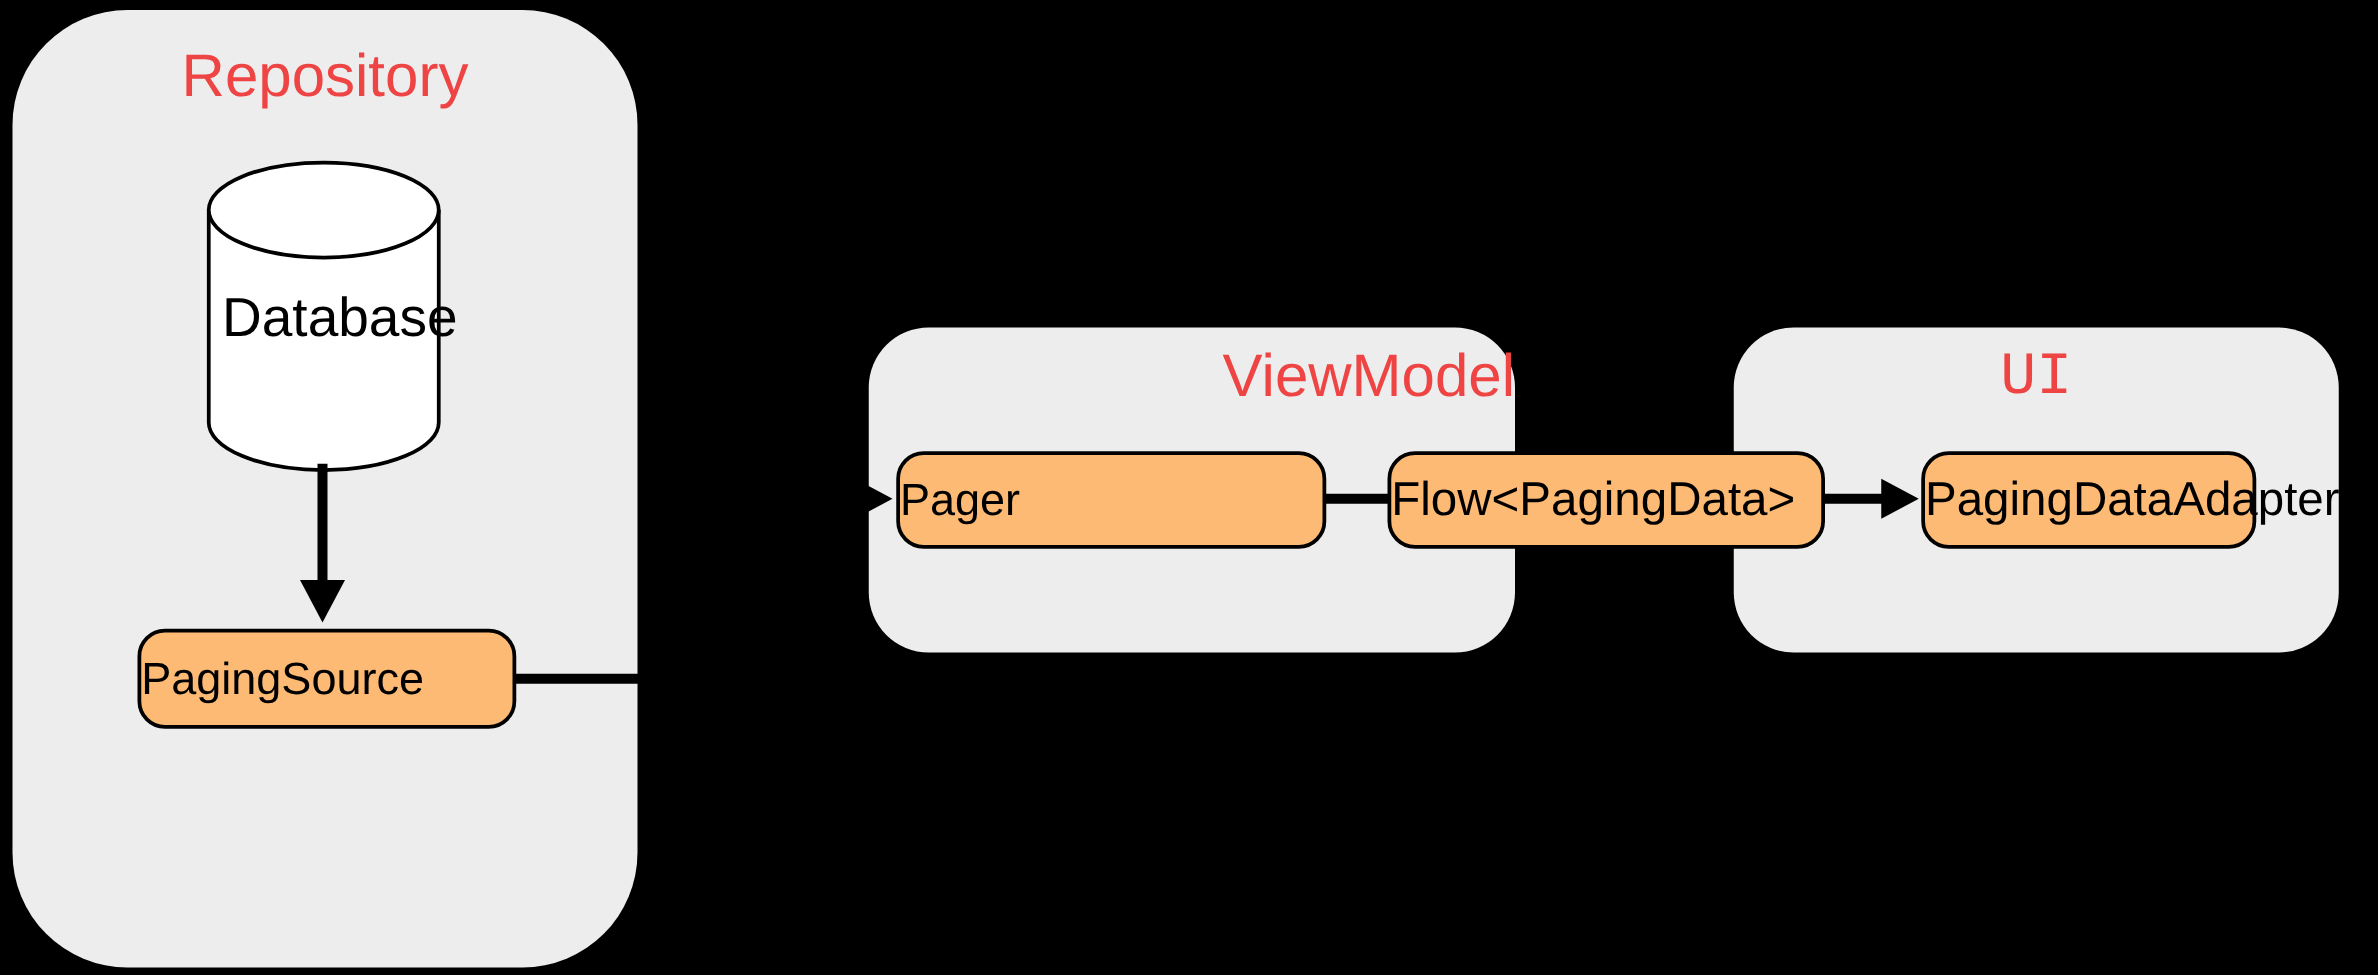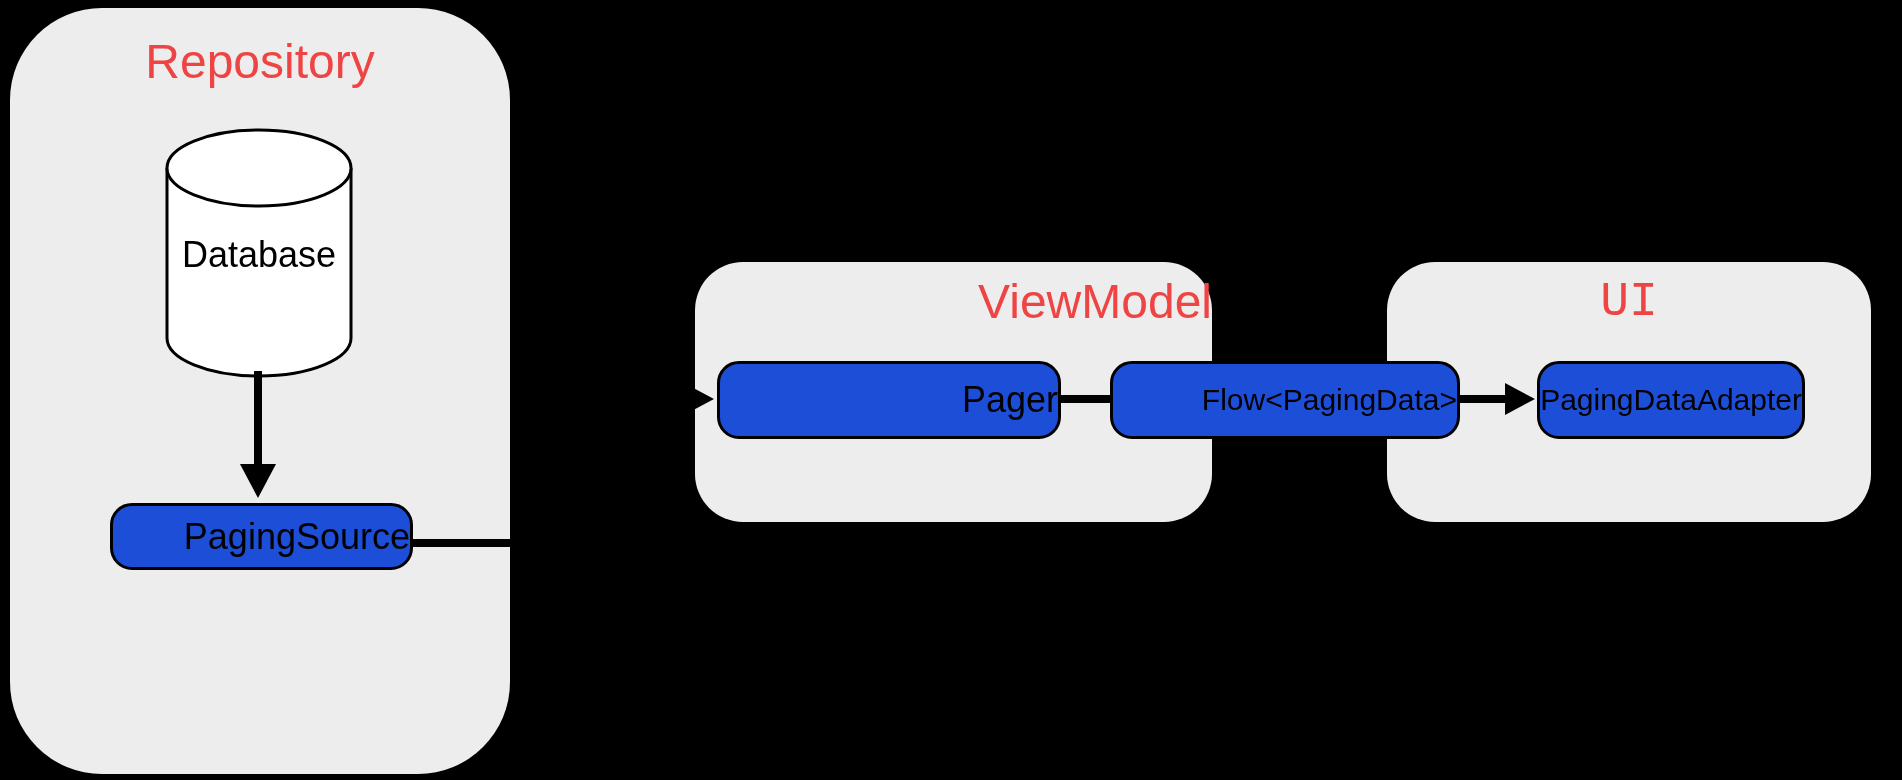--- a/index.html
+++ b/index.html
@@ -20,34 +20,33 @@
     position: absolute;
     width: 100%;
     text-align: center;
     font-size: 48px;
     line-height: 52px;
     color: #ef4444;
     z-index: 1;
   }
   .node {
     position: absolute;
-    background: #1d4ed8;
+    background: #fdba74;
     border: 3px solid #000000;
     border-radius: 22px;
     box-sizing: border-box;
     display: flex;
     align-items: center;
-    justify-content: flex-end;
+    justify-content: flex-start;
     font-size: 36px;
     color: #000000;
     z-index: 3;
     white-space: nowrap;
-    padding-left: 48px;
   }
-  .node.small-label { font-size: 30px; }
+  .node.small-label { font-size: 38px; }
   .edge {
     position: absolute;
     background: #000000;
     z-index: 2;
   }
   .arrowhead {
     position: absolute;
     width: 0; height: 0;
     z-index: 2;
   }
@@ -66,25 +65,25 @@
   #repository-title { top: 36px; }
   
   #viewmodel { left: 695px; top: 262px; width: 517px; height: 260px; border-radius: 48px; }
   #viewmodel-title { top: 276px; text-align: right; }
   
   #ui { left: 1387px; top: 262px; width: 484px; height: 260px; border-radius: 48px; }
   #ui-title { top: 276px; }
   
   #cylinder-svg { position: absolute; left: 164px; top: 126px; z-index: 1; overflow: visible; }
   #database-label {
-    position: absolute; left: 164px; top: 235px; width: 190px;
-    text-align: center; font-size: 36px; line-height: 40px; z-index: 2;
+    position: absolute; left: 176px; top: 235px; width: 190px;
+    text-align: right; font-size: 44px; line-height: 40px; z-index: 2;
   }
   
-  #paging-source { left: 110px;  top: 503px; width: 303px; height: 67px; }
+  #paging-source { left: 110px;  top: 503px; width: 303px; height: 80px; }
   #pager         { left: 717px;  top: 361px; width: 344px; height: 78px; }
   #flow          { left: 1110px; top: 361px; width: 350px; height: 78px; }
   #adapter       { left: 1537px; top: 361px; width: 268px; height: 78px; }
   
   #edge-db-arrow-shaft   { left: 254px;  top: 371px; width: 8px;   height: 96px; }
   #arrow-db-head         { left: 240px;  top: 464px; }
   #edge-pagingsource-out { left: 410px;  top: 539px; width: 101px; height: 8px; }
   #arrow-into-pager      { left: 684px;  top: 383px; }
   #edge-pager-flow       { left: 1058px; top: 395px; width: 55px;  height: 8px; }
   #edge-flow-adapter     { left: 1457px; top: 395px; width: 52px;  height: 8px; }

